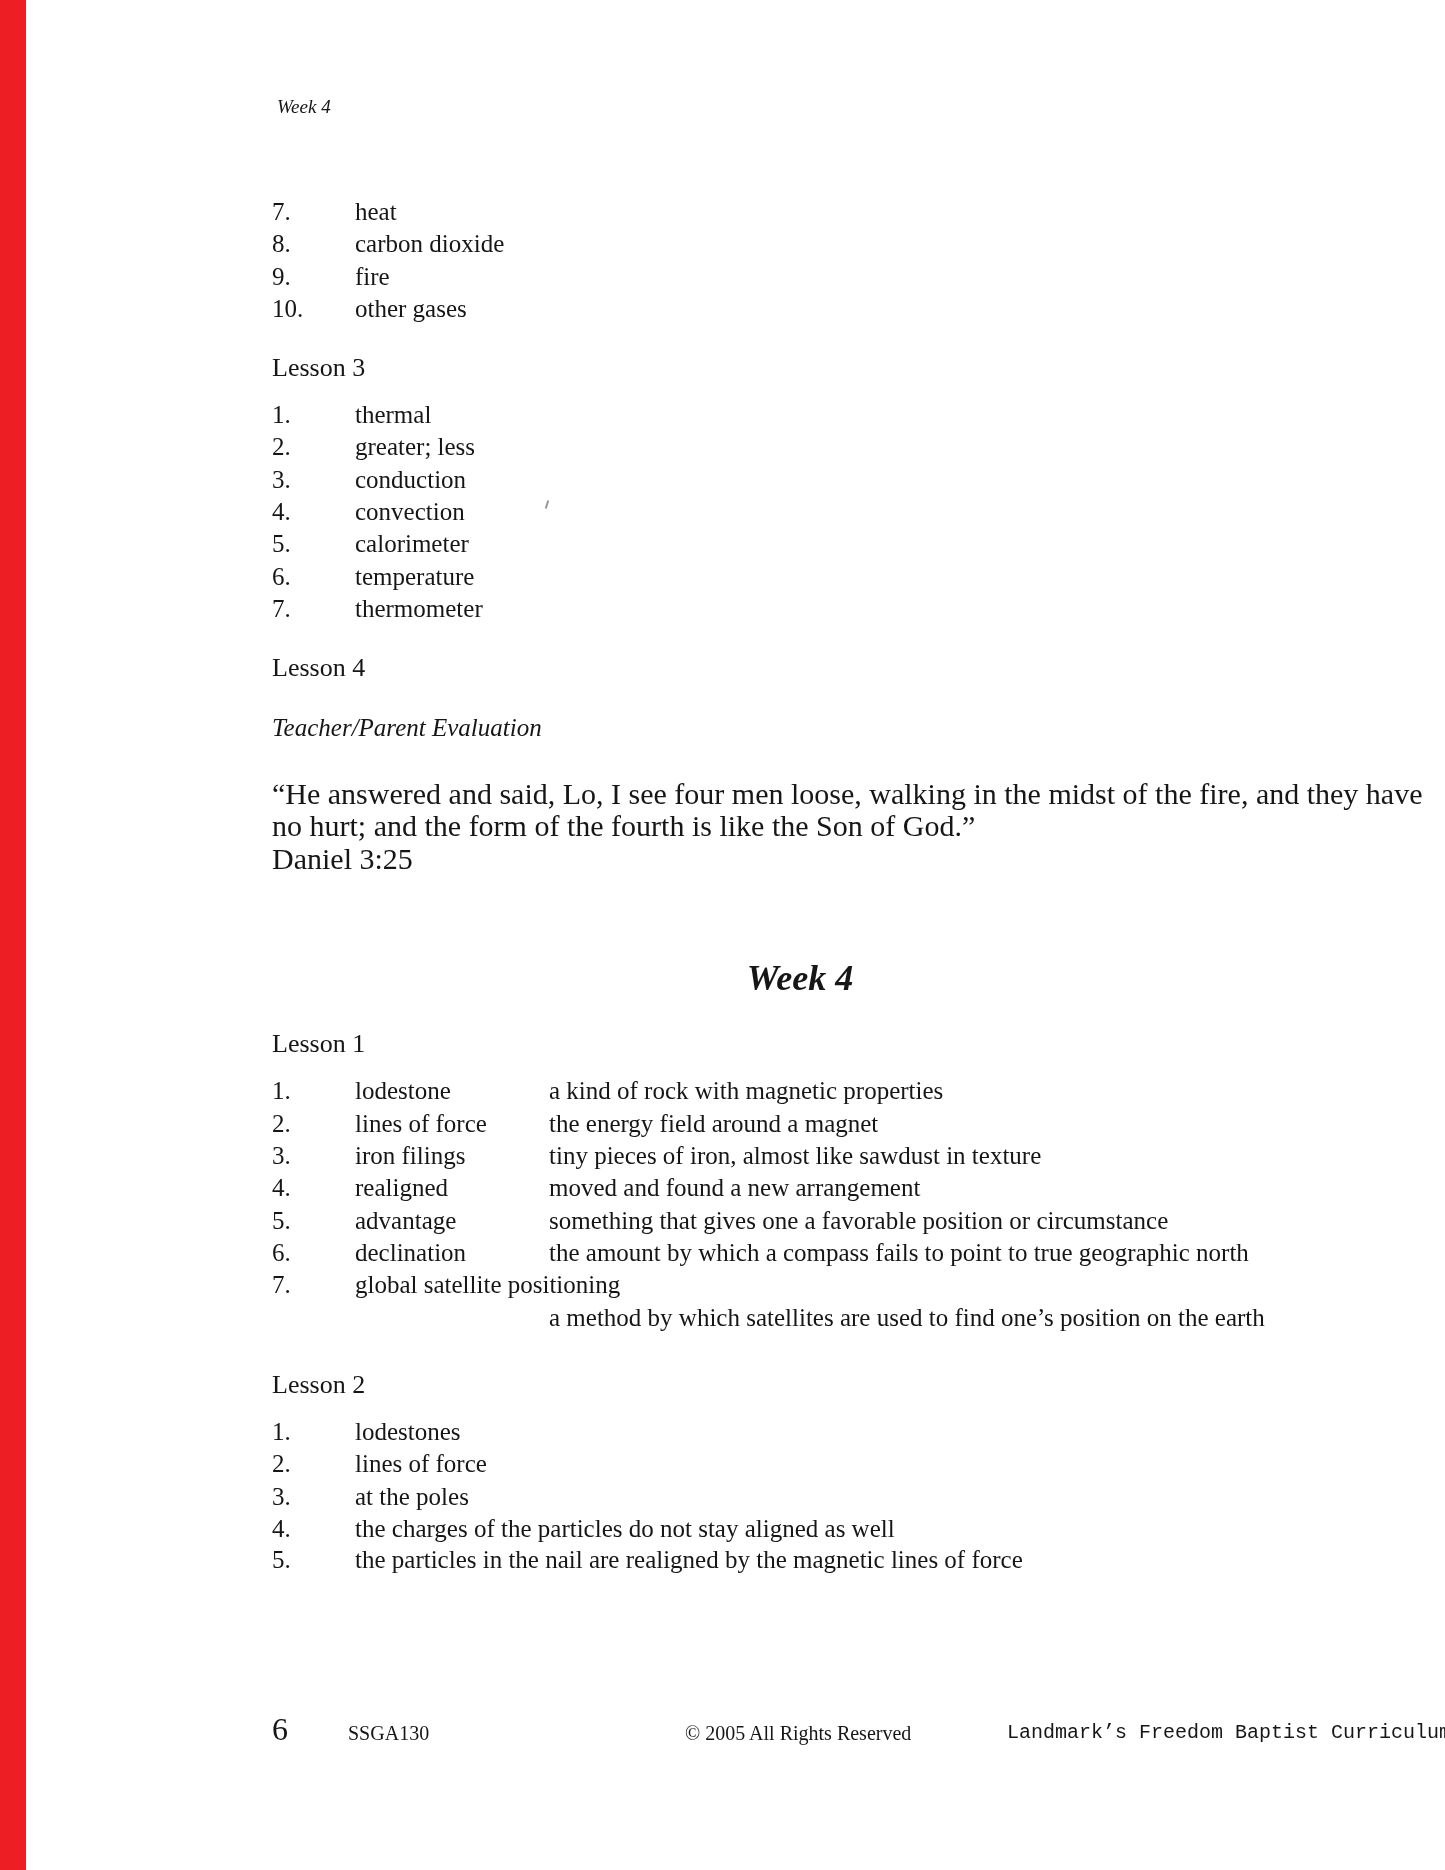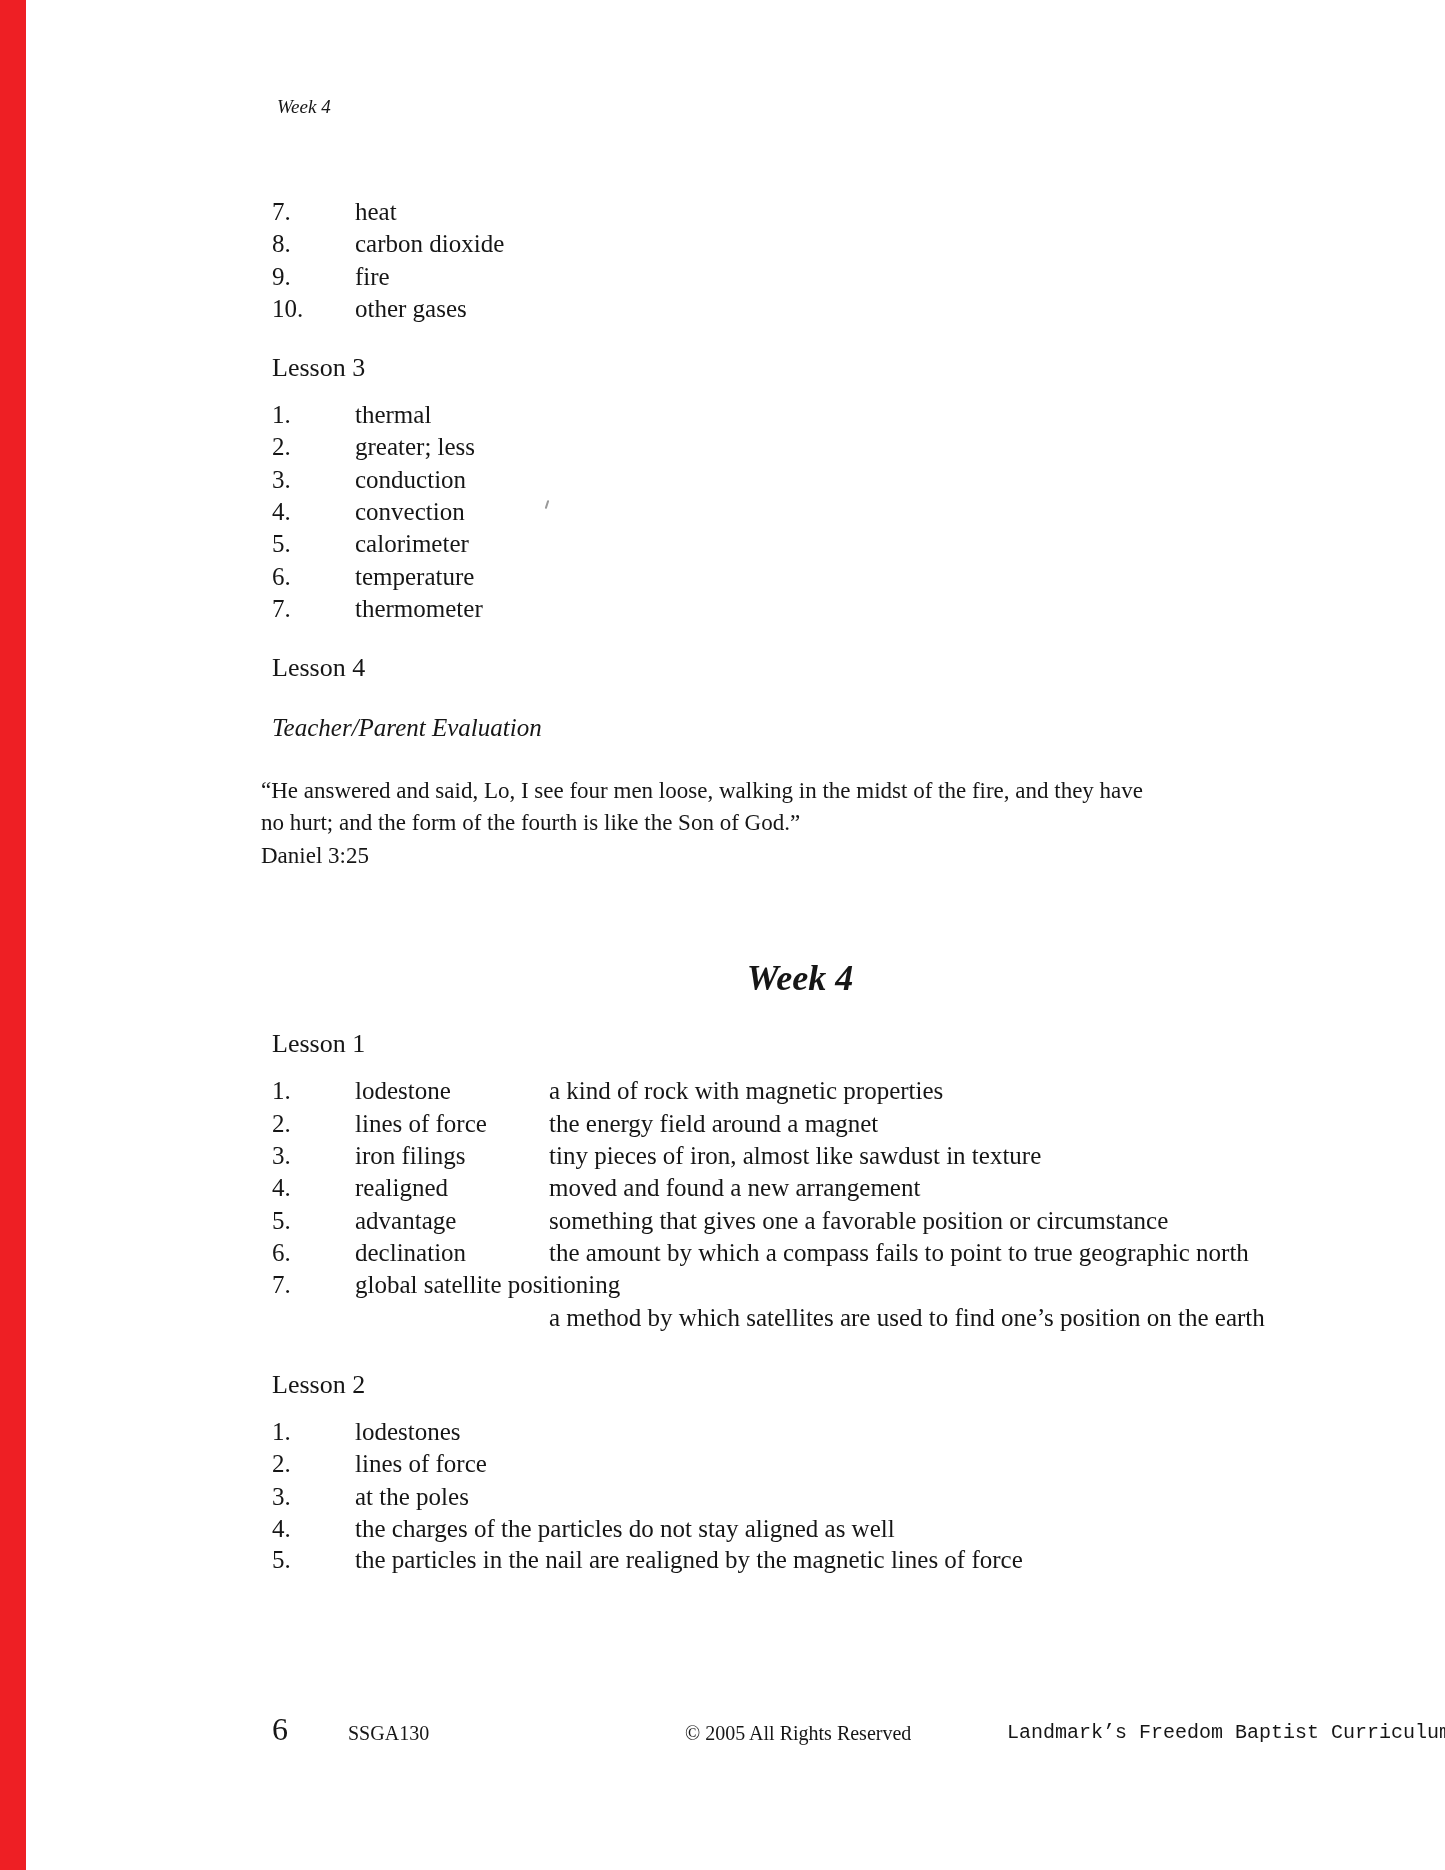--- a/index.html
+++ b/index.html
@@ -15,21 +15,21 @@
     position:absolute;left:0;top:0;width:26px;height:1870px;
     background:#ee1f24;
   }
   .abs{position:absolute;white-space:nowrap;line-height:1;}
   .page-hdr{left:277px;top:97px;font-size:19px;font-style:italic;}
   .row{left:272px;font-size:25px;}
   .num{display:inline-block;width:83px;}
   .term{display:inline-block;min-width:194px;}
   .lesson-hdg{left:272px;font-size:26px;font-weight:normal;}
   .sub-italic{left:272px;font-size:25px;font-style:italic;}
-  .quote-line{left:261px;font-size:23px;}
+  .quote-line{left:272px;font-size:30px;}
   .big-hdg{
     left:272px;width:1056px;text-align:center;
     font-size:36px;font-weight:bold;font-style:italic;
   }
   .cont-line{left:549px;font-size:25px;}
   .stray-mark{
     position:absolute;left:546px;top:500px;width:2px;height:9px;
     background:#9a9a9a;transform:rotate(18deg);border-radius:2px;
   }
   .footer-num{left:272px;top:1713px;font-size:32px;}

